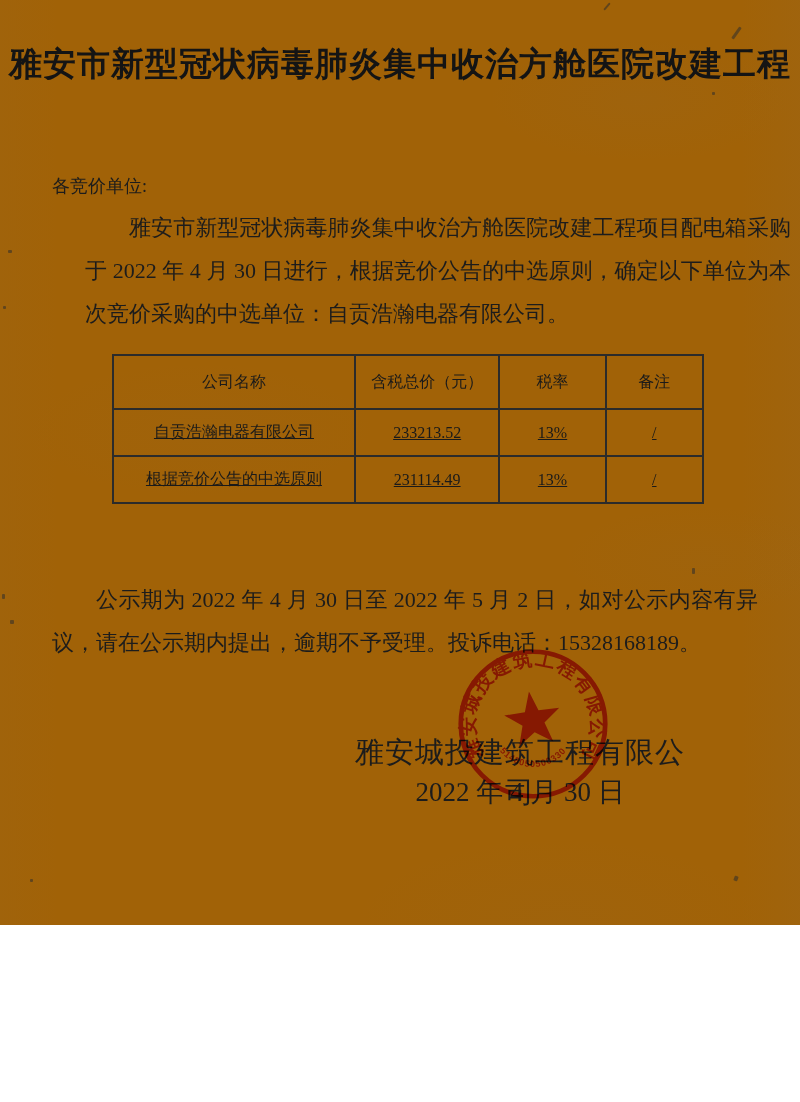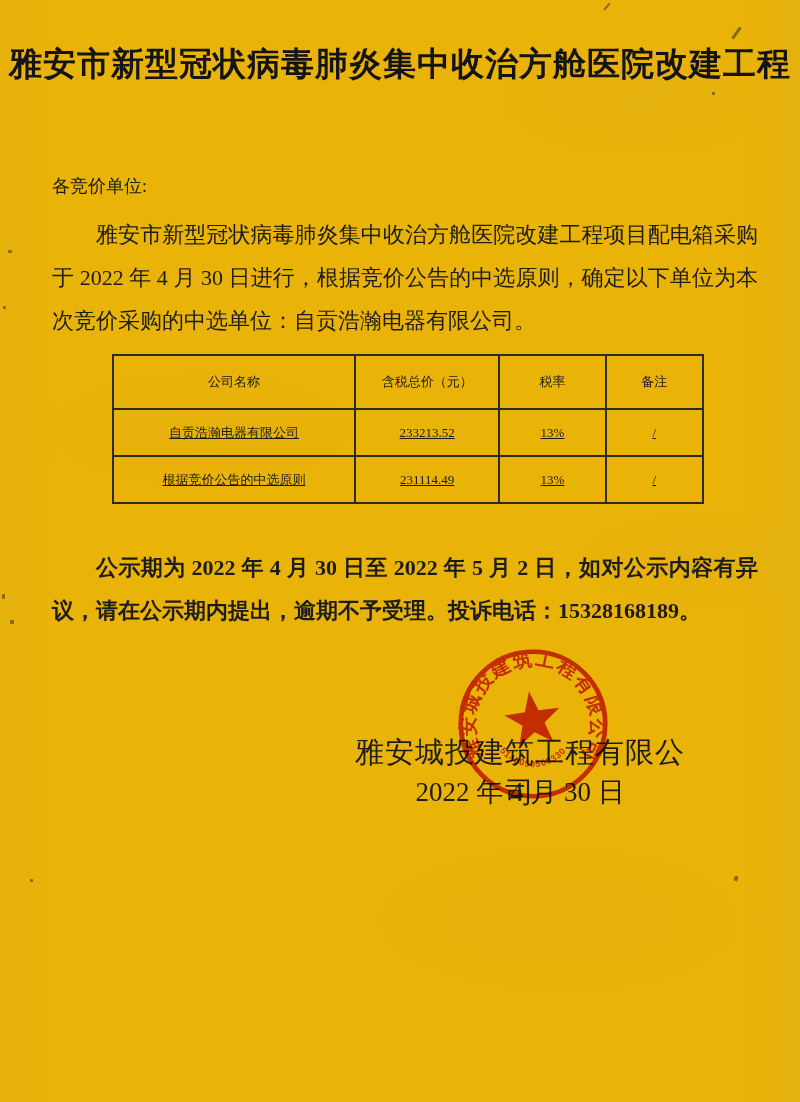--- a/index.html
+++ b/index.html
@@ -3,22 +3,22 @@
 <meta charset="utf-8">
 <style>
   html,body{margin:0;padding:0;}
   body{
     width:800px;height:1102px;
     font-family:"Liberation Serif","DejaVu Serif",serif;
     color:#1c1c1c;
     overflow:hidden;
   }
   #page{
-    position:relative;width:800px;height:1102px;
-    background:#eab308;
+    position:relative;width:800px;height:925px;
+    background:#a16207;
   }
   
   #page::before{
     content:"";position:absolute;inset:0;pointer-events:none;
     background:
       radial-gradient(220px 90px at 640px 100px, rgba(120,120,120,.05), transparent 70%),
       radial-gradient(300px 120px at 560px 920px, rgba(120,120,120,.04), transparent 70%),
       radial-gradient(260px 100px at 200px 430px, rgba(120,120,120,.03), transparent 70%),
       radial-gradient(200px 80px at 700px 560px, rgba(120,120,120,.04), transparent 70%),
       linear-gradient(90deg, rgba(130,130,130,.03), rgba(130,130,130,0) 60px, rgba(130,130,130,0) 740px, rgba(130,130,130,.05));
@@ -33,26 +33,26 @@
   }
   .salutation{
     position:absolute;top:174px;left:52px;
     font-size:18px;
   }
   .para{
     position:absolute;left:52px;width:706px;
     font-size:22px;line-height:43px;
     text-align:justify;text-indent:2em;
   }
-  #para1{top:213px;}
-  #para2{top:546px;font-weight:bold;}
+  #para1{top:206px;margin-left:33px;}
+  #para2{top:578px;}
   table.bid{
     position:absolute;top:354px;left:112px;width:592px;
     border-collapse:collapse;table-layout:fixed;
-    font-size:13px;color:#1a1a1a;
+    font-size:16px;color:#1a1a1a;
   }
   table.bid th, table.bid td{
     border:2px solid #2b2b2b;
     text-align:center;vertical-align:middle;
     font-weight:normal;
     padding:0;
   }
   table.bid th{height:52px;}
   table.bid td{height:45px;text-decoration:underline;}
   .sig{

